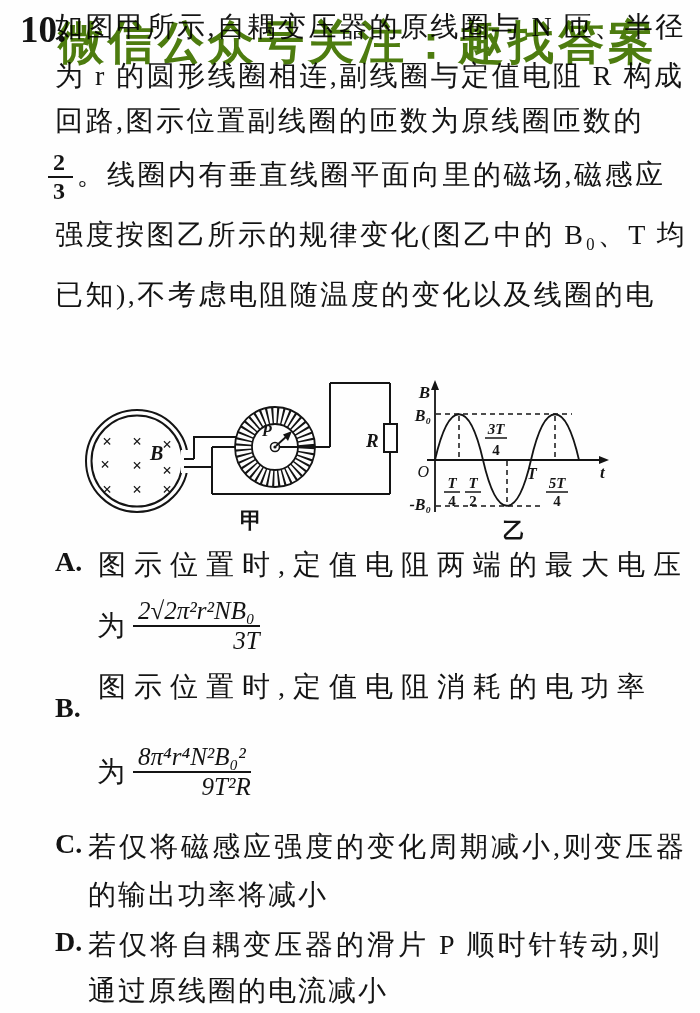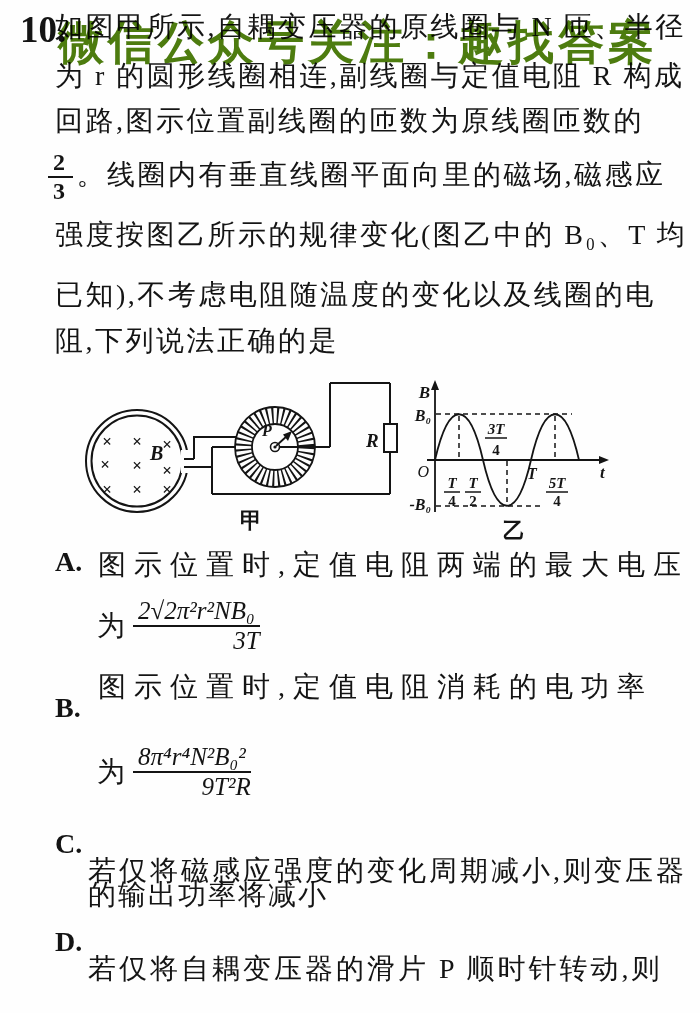--- a/index.html
+++ b/index.html
@@ -17,21 +17,21 @@
   .qnum{position:absolute;left:20px;top:8px;font-size:37px;font-weight:600;}
   .qline{position:absolute;left:55px;font-size:28px;letter-spacing:2.5px;white-space:nowrap;font-weight:500;}
   .frac{display:inline-flex;flex-direction:column;align-items:center;vertical-align:middle;line-height:1.05;}
   .frac .num{border-bottom:2.2px solid #141414;padding:0 5px 1px 5px;}
   .frac .den{padding-top:1px;}
   .qfrac{font-size:24px;font-weight:600;margin-right:4px;}
   .optline{position:absolute;font-size:28px;white-space:nowrap;font-weight:500;}
   .optlabel{position:absolute;left:55px;font-size:28px;font-weight:600;}
   .formula{position:absolute;display:flex;align-items:center;gap:8px;font-size:28px;}
   .mathfrac{font-size:25px;font-style:italic;font-weight:500;align-items:flex-end;}
-  .sp8{letter-spacing:8px;margin-left:8px;} .sp3{letter-spacing:3px;margin-top:24px;} .sp2{letter-spacing:2px;}
+  .sp8{letter-spacing:8px;margin-left:8px;} .sp3{letter-spacing:3px;} .sp2{letter-spacing:2px;}
   svg text{font-family:"Liberation Serif","DejaVu Serif",serif;fill:#141414;}
   .it{font-style:italic;}
 </style>
 </head>
 <body>
 
 <div class="page">
 
   <div class="watermark" style="color:#4d7c0f">微信公众号关注：趣找答案</div>
 
@@ -43,21 +43,20 @@
 
   <div class="qline" style="top:150px;left:48px">
     <span class="frac qfrac">
       <span class="num">2</span>
       <span class="den">3</span>
     </span><span>。线圈内有垂直线圈平面向里的磁场,磁感应</span>
   </div>
 
   <div class="qline" style="top:216px">强度按图乙所示的规律变化(图乙中的 B₀、T 均</div>
   <div class="qline" style="top:276px">已知),不考虑电阻随温度的变化以及线圈的电</div>
-  <div class="qline" style="top:322px">阻,下列说法正确的是</div>
 
   <svg style="position:absolute;left:0;top:370px" width="700" height="175" viewBox="0 370 700 175">
 
     <g>
       <circle cx="137" cy="461" r="51" fill="none" stroke="#141414" stroke-width="2"></circle>
       <circle cx="137" cy="461" r="45.5" fill="none" stroke="#141414" stroke-width="2"></circle>
       <rect x="181" y="450" width="14" height="23" fill="#fefefe"></rect>
     </g>
 
     <g font-size="17" font-weight="bold" text-anchor="middle">
@@ -179,14 +178,15 @@
       <span class="den">9T²R</span>
     </span>
   </div>
 
   <div class="optlabel" style="top:828px">C.</div>
   <div class="optline sp3" style="left:88px;top:828px">若仅将磁感应强度的变化周期减小,则变压器</div>
   <div class="optline sp2" style="left:88px;top:876px">的输出功率将减小</div>
 
   <div class="optlabel" style="top:926px">D.</div>
   <div class="optline sp3" style="left:88px;top:926px">若仅将自耦变压器的滑片 P 顺时针转动,则</div>
+  <div class="optline sp2" style="left:88px;top:972px">通过原线圈的电流减小</div>
 
 </div>
 
 </body></html>

